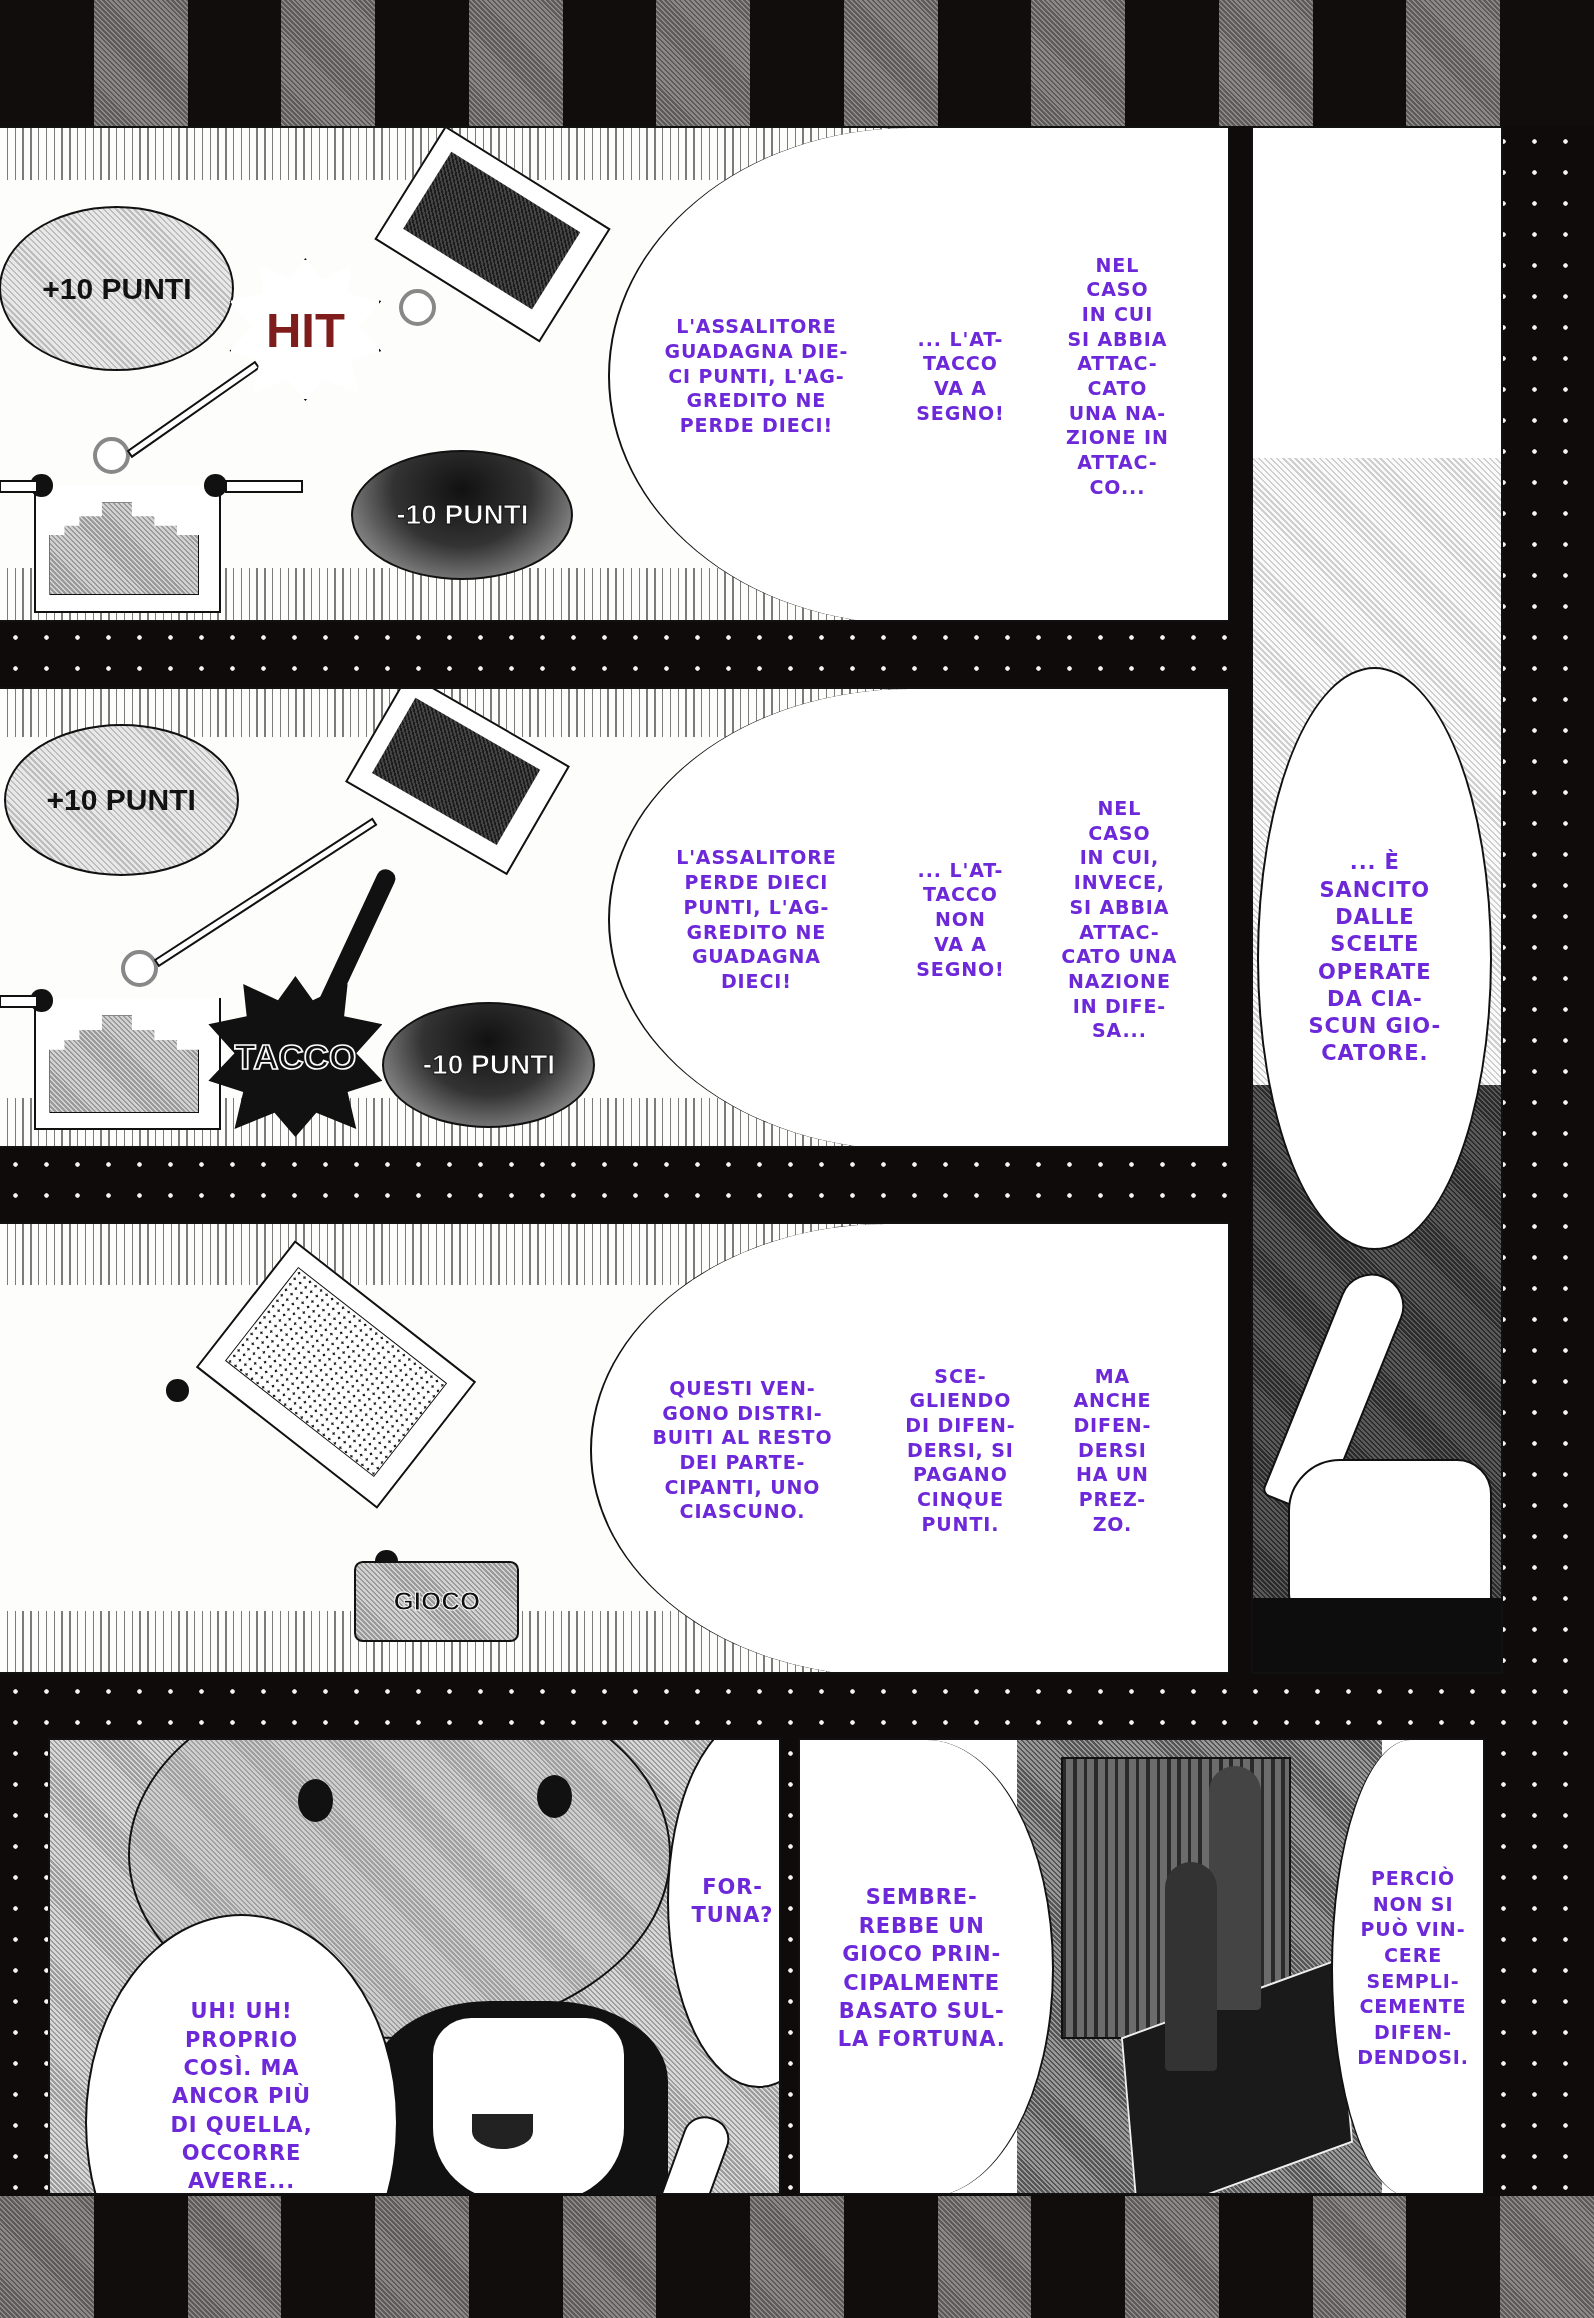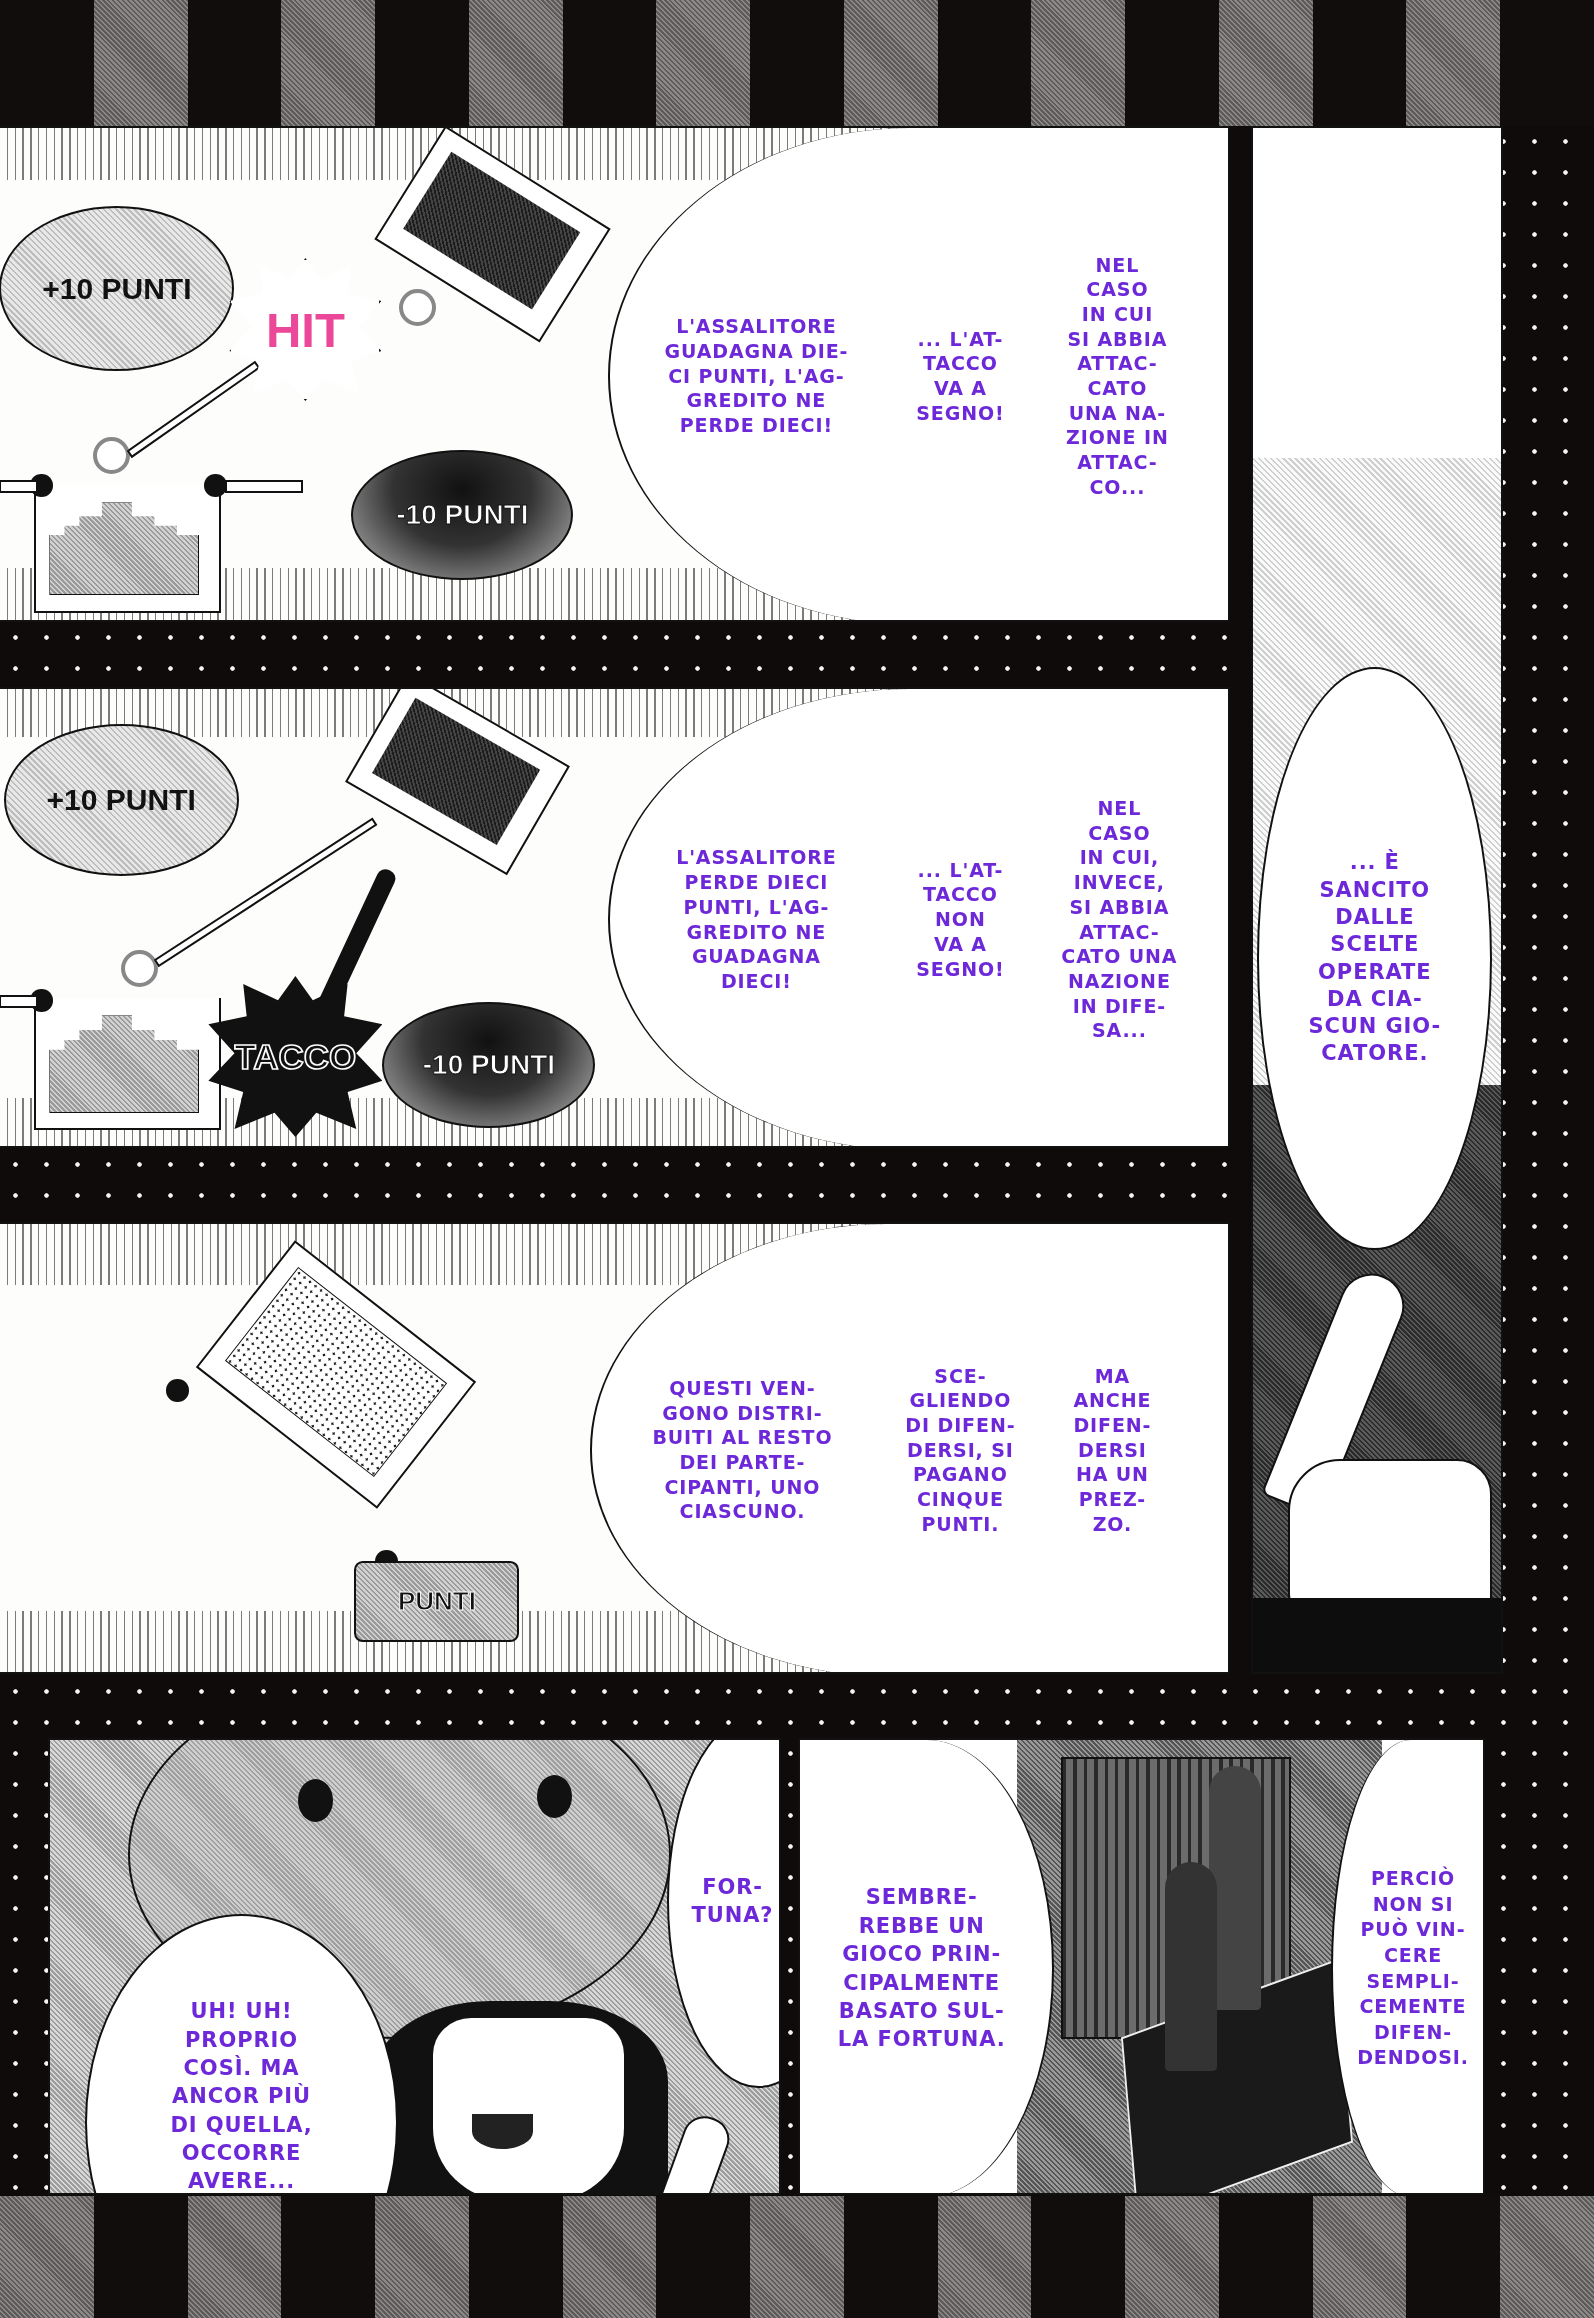--- a/index.html
+++ b/index.html
@@ -66,21 +66,21 @@
     <div class="abs" style="left:226px;top:352px;width:74px;height:8.7px;border:2.6px solid #111;background:#fff;"></div>
 
     <div class="ring" style="left:94px;top:309px;"></div>
     <div class="diag-line" style="left:130px;top:322px;width:157px;transform:rotate(-35deg);"></div>
 
     <div class="bubble gray-oval" style="left:0;top:78px;width:235px;height:165px;">
       <span class="sfx" style="font-size:30px;color:#111;">+10 PUNTI</span>
     </div>
 
     <div class="abs" style="left:230px;top:130px;width:148px;height:139px;background:#fff;border:2.6px solid #111;clip-path:polygon(50% 0,60% 15%,80% 5%,78% 25%,100% 30%,85% 48%,100% 65%,80% 72%,85% 95%,62% 85%,50% 100%,38% 85%,15% 95%,20% 72%,0 65%,15% 48%,0 30%,22% 25%,20% 5%,40% 15%);display:flex;align-items:center;justify-content:center;">
-      <span class="sfx" style="font-size:49px;color:#ec4899;">HIT</span>
+      <span class="sfx" style="font-size:49px;color:#7f1d1d;">HIT</span>
     </div>
 
     <div class="abs" style="left:396px;top:39px;width:191px;height:130px;border:2.6px solid #111;background:#fff;transform:rotate(32deg);">
       <div class="abs dark-tone" style="left:17.4px;top:17.4px;width:152px;height:91px;"></div>
     </div>
     <div class="ring" style="left:400px;top:161px;"></div>
 
     <div class="bubble dark-oval" style="left:352px;top:322px;width:222px;height:130px;">
       <span class="sfx" style="font-size:28px;color:#fff;-webkit-text-stroke:0.9px #111;">-10 PUNTI</span>
     </div>
@@ -169,21 +169,21 @@
   <div class="abs hatch" style="left:0;top:0;width:100%;height:61px;opacity:.55;"></div>
   <div class="abs hatch" style="left:0;bottom:0;width:100%;height:61px;opacity:.55;"></div>
 
   <div class="abs" style="left:0;top:0;width:591px;height:452px;">
     <div class="abs" style="left:222px;top:70px;width:226px;height:157px;border:2.6px solid #111;background:#fff;transform:rotate(38deg);">
       <div class="abs" style="left:17.4px;top:17.4px;width:187px;height:117px;border:1.7px solid #111;background-color:#fff;background-image:radial-gradient(circle,#111 1.1px,transparent 1.4px);background-size:7px 7px;"></div>
     </div>
     <div class="node" style="left:167px;top:155px;"></div>
     <div class="node" style="left:376px;top:326px;"></div>
     <div class="abs tone" style="left:355px;top:337px;width:161px;height:77px;border:2.6px solid #111;border-radius:8.7px;display:flex;align-items:center;justify-content:center;">
-      <span class="sfx" style="font-size:26px;color:#111;-webkit-text-stroke:0.9px #fff;">PUNTI</span>
+      <span class="sfx" style="font-size:26px;color:#111;-webkit-text-stroke:0.9px #fff;">GIOCO</span>
     </div>
   </div>
 
   <div class="abs" style="left:591px;top:0;width:639px;height:452px;">
     <div class="abs" style="left:0;top:0;width:644px;height:452px;background:#fff;border-left:2.6px solid #111;border-radius:46% 0 0 46% / 50% 0 0 50%;"></div>
     <div class="oval-text lettering" style="left:26px;top:0;width:252px;height:452px;font-size:19px;line-height:1.3;">QUESTI VEN-
 GONO DISTRI-
 BUITI AL RESTO
 DEI PARTE-
 CIPANTI, UNO

